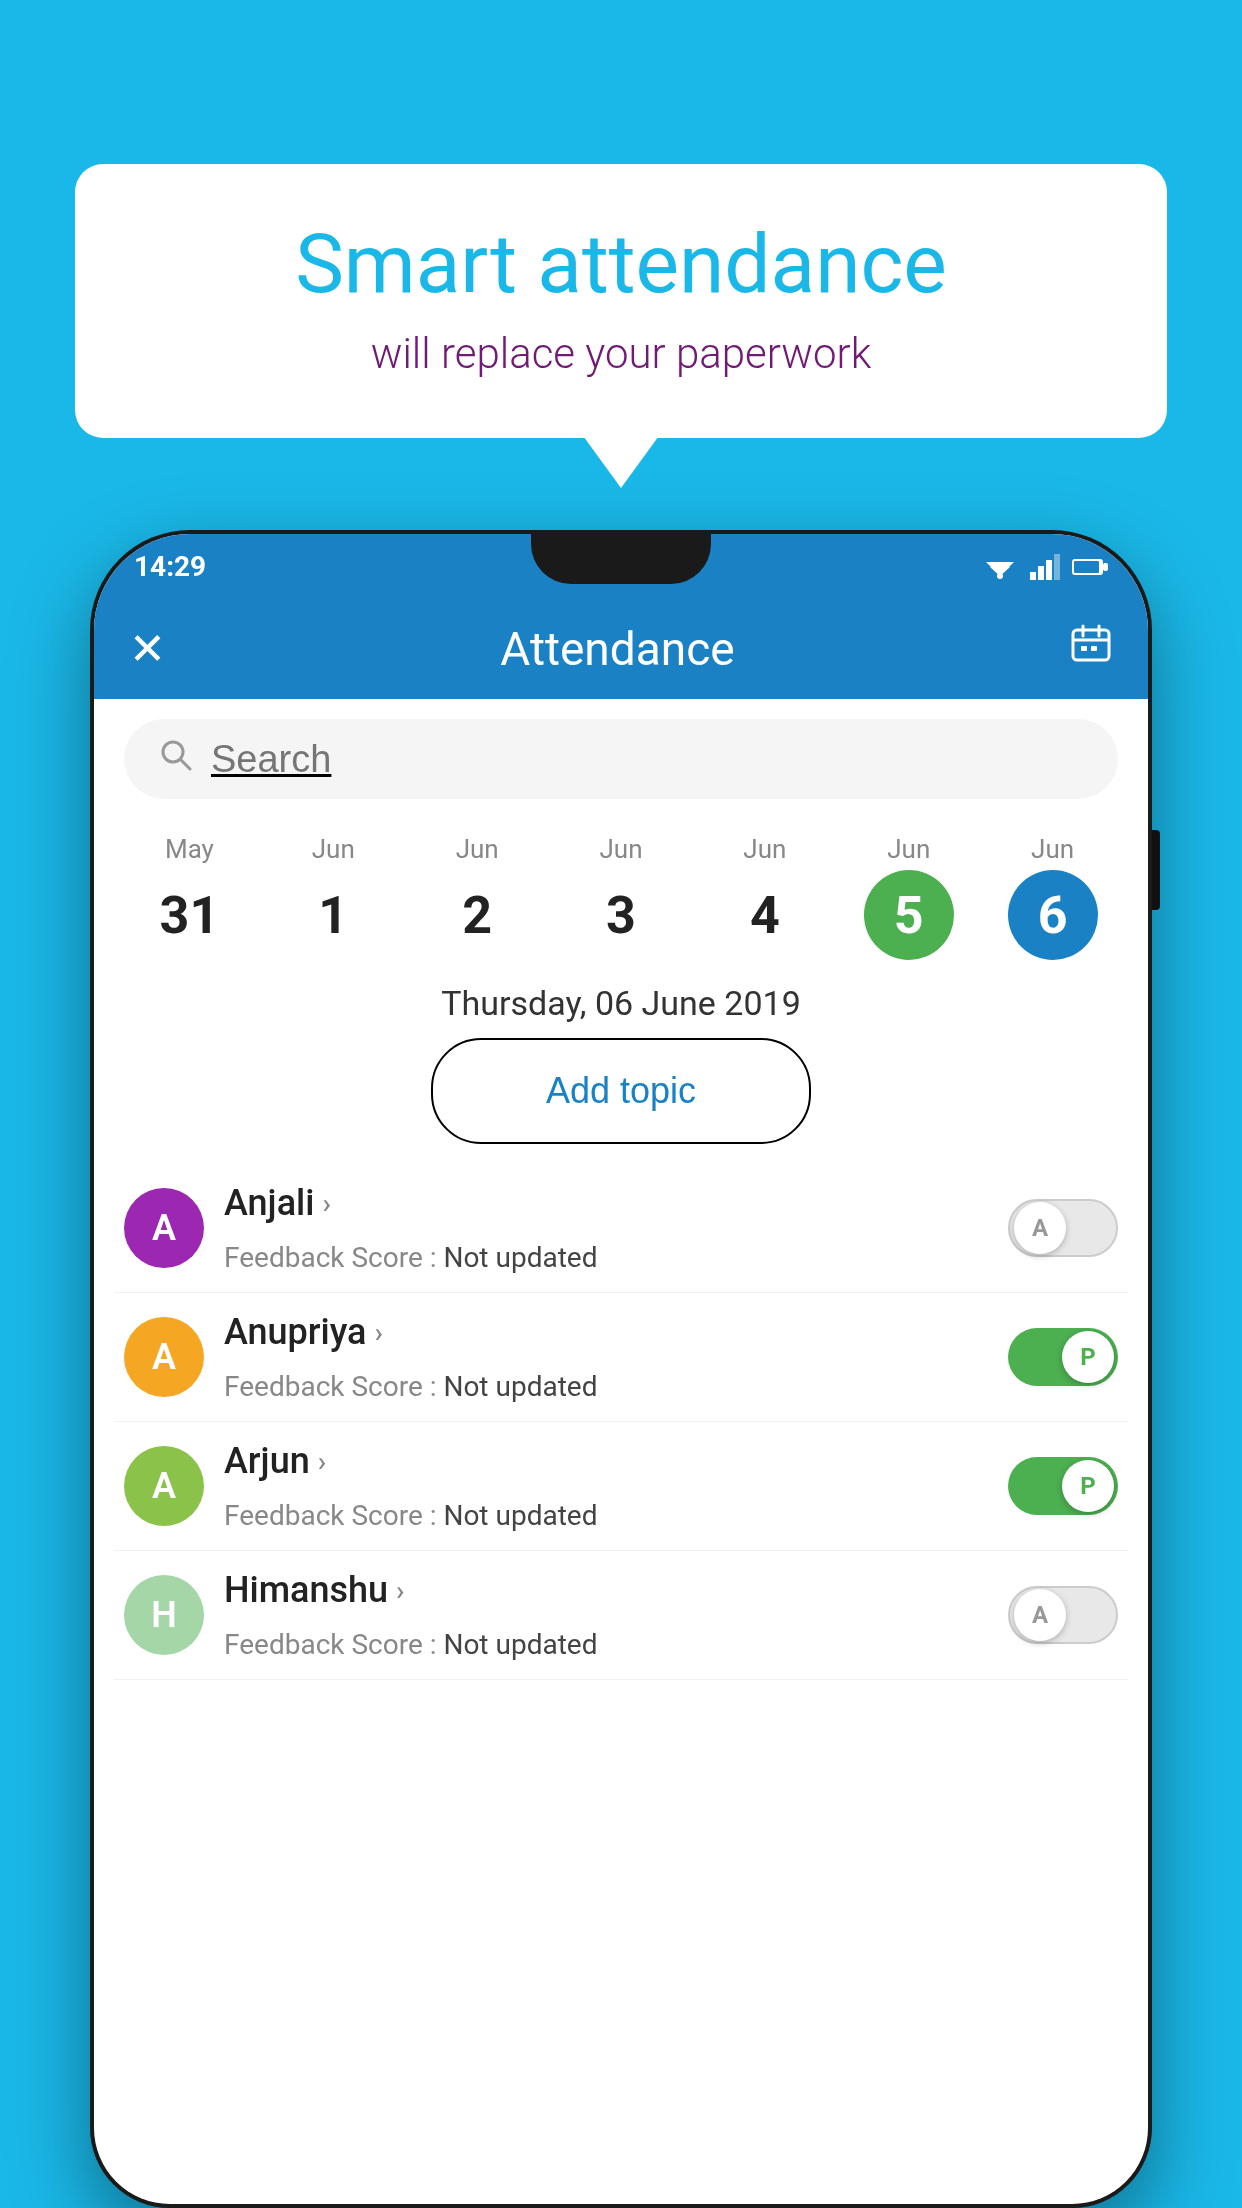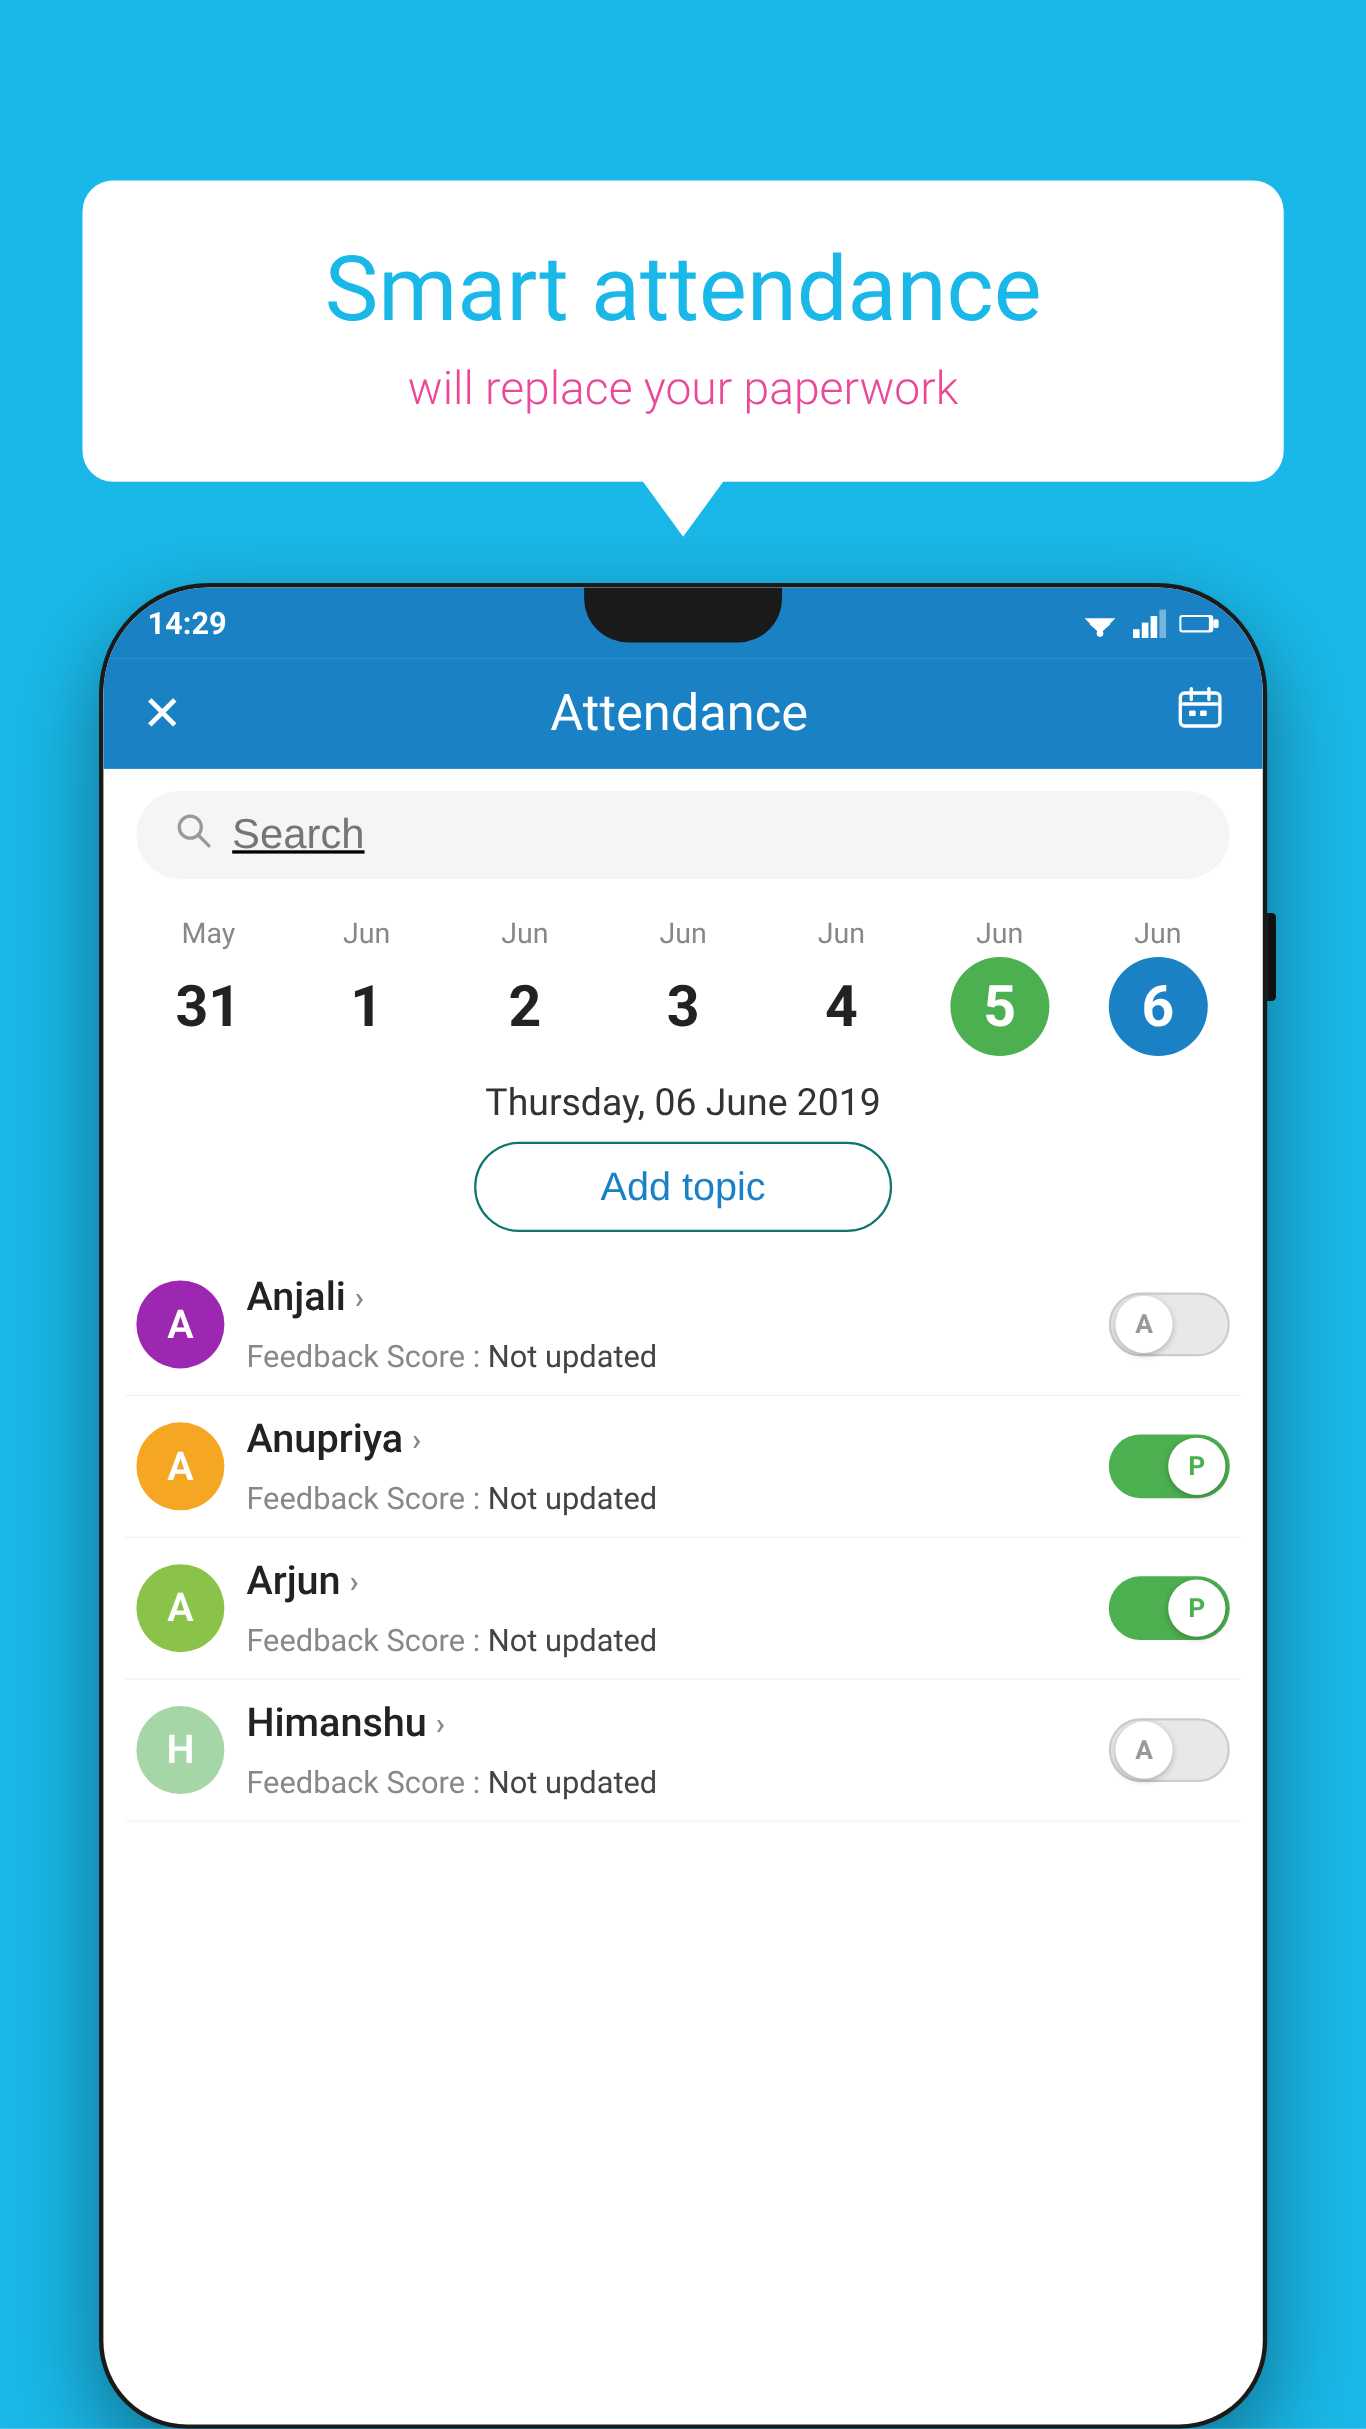--- a/index.html
+++ b/index.html
@@ -41,21 +41,21 @@
     .speech-bubble .title {
       font-size: 82px;
       color: #1ab8e8;
       font-weight: 400;
       line-height: 1.1;
       margin-bottom: 20px;
     }
 
     .speech-bubble .subtitle {
       font-size: 42px;
-      color: #ec4899;
+      color: #701a75;
       font-weight: 300;
     }
 
     
     .phone-frame {
       position: absolute;
       top: 530px;
       left: 90px;
       right: 90px;
       bottom: 0;
@@ -210,25 +210,25 @@
       text-align: center;
       font-size: 34px;
       color: #333;
       margin: 18px 0 15px;
     }
 
     
     .add-topic-btn {
       display: block;
       margin: 0 auto 20px;
-      border: 2px solid #0f766e;
+      border: 2px solid #000000;
       background: transparent;
       color: #1a82c4;
       border-radius: 50px;
-      padding: 18px 55px;
+      padding: 30px 55px;
       font-size: 36px;
       cursor: pointer;
       width: 380px;
       text-align: center;
     }
 
     
     .avg-feedback {
       text-align: center;
       font-size: 32px;

